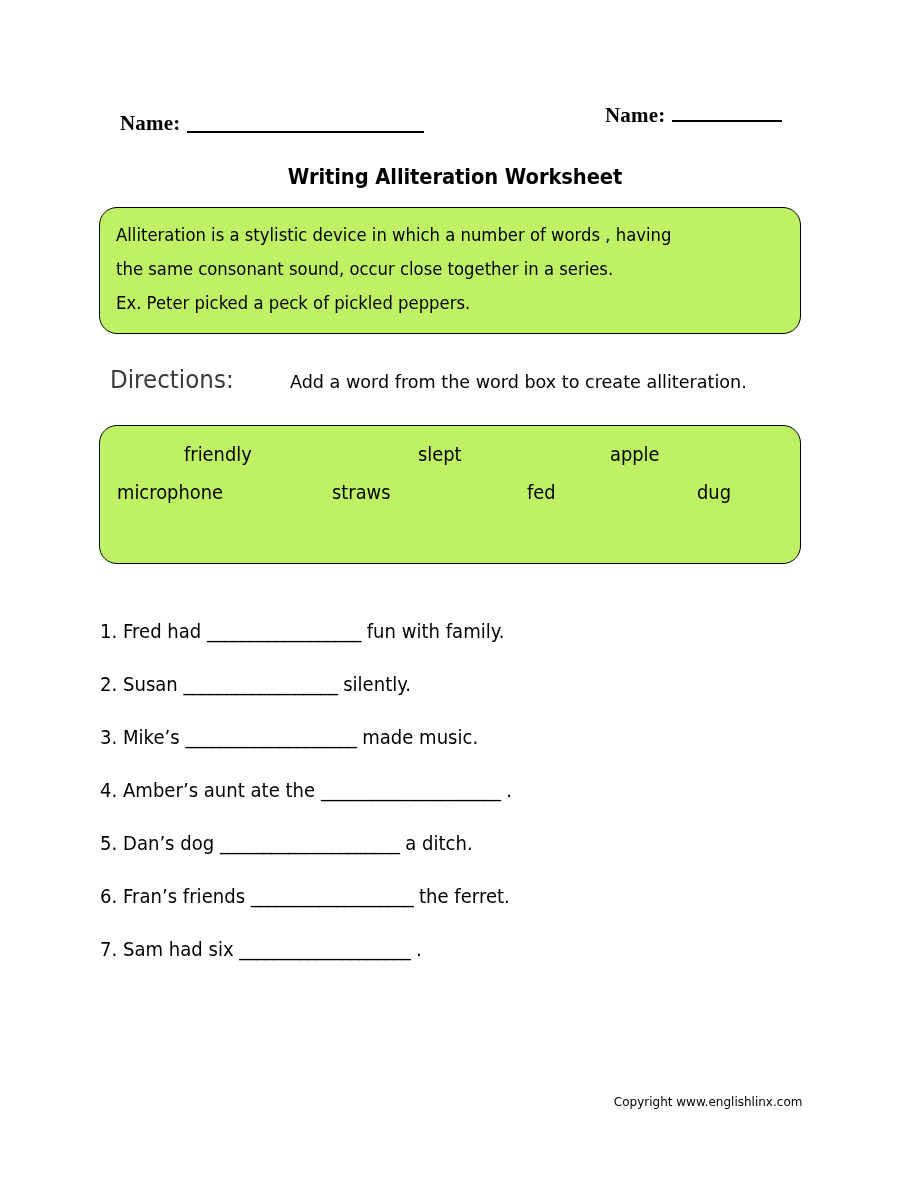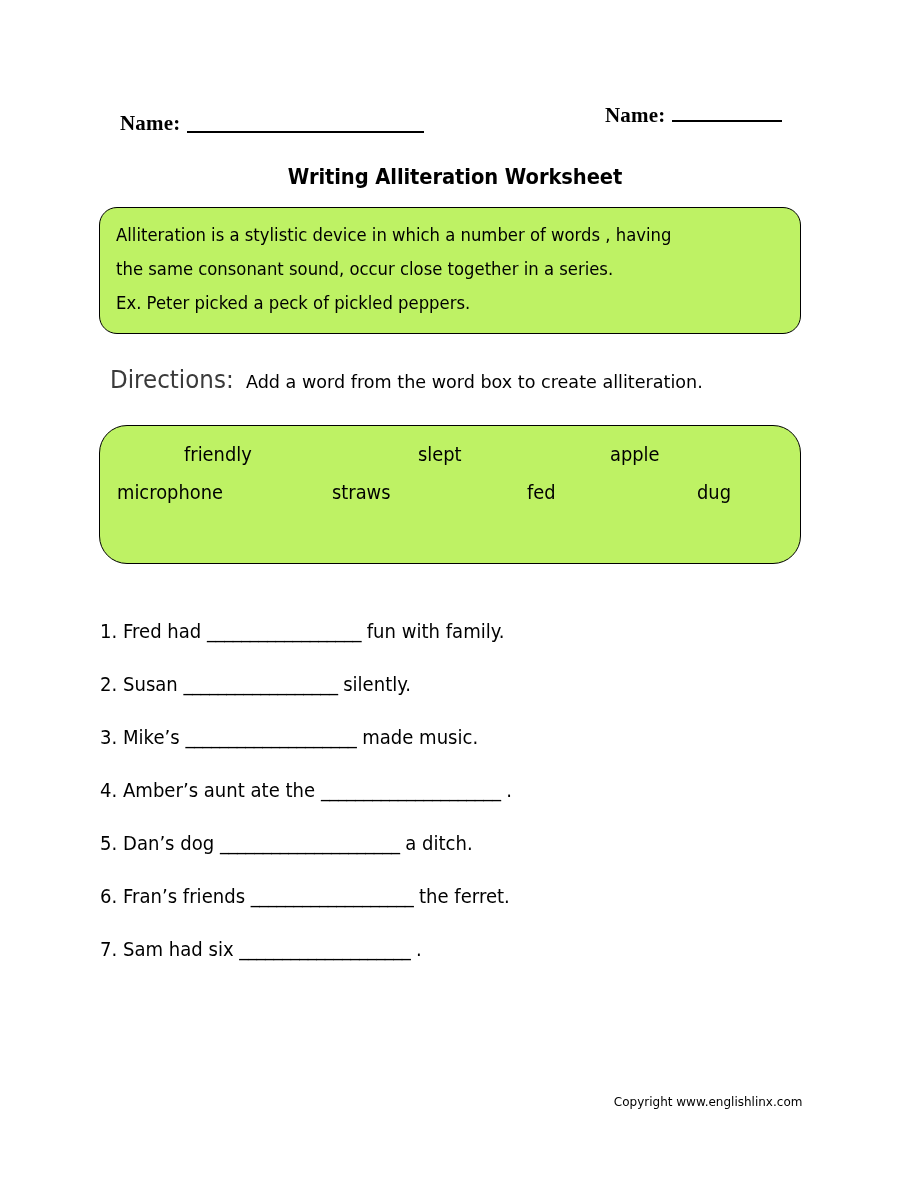--- a/index.html
+++ b/index.html
@@ -111,20 +111,21 @@
   }
 
   
   .directions-row {
     position: absolute;
     left: 110px;
     top: 366px;
     display: flex;
     align-items: baseline;
     white-space: nowrap;
+    gap: 44px;
   }
   .directions-label {
     font-family: "DejaVu Sans", sans-serif;
     font-size: 25px;
     line-height: 28px;
     color: #3a3a3a;
     transform: scaleX(0.92);
     transform-origin: left bottom;
     margin-right: 2px;
   }
@@ -136,21 +137,21 @@
     transform: scaleX(0.95);
     transform-origin: left bottom;
   }
 
   
   .wordbank-box {
     left: 99px;
     top: 425px;
     width: 702px;
     height: 139px;
-    border-radius: 28px;
+    border-radius: 18px;
   }
   .wordbank-row {
     position: absolute;
     left: 0;
     width: 702px;
     height: 30px;
   }
   .wordbank-row-1 { top: 15px; }
   .wordbank-row-2 { top: 53px; }
   .word {

